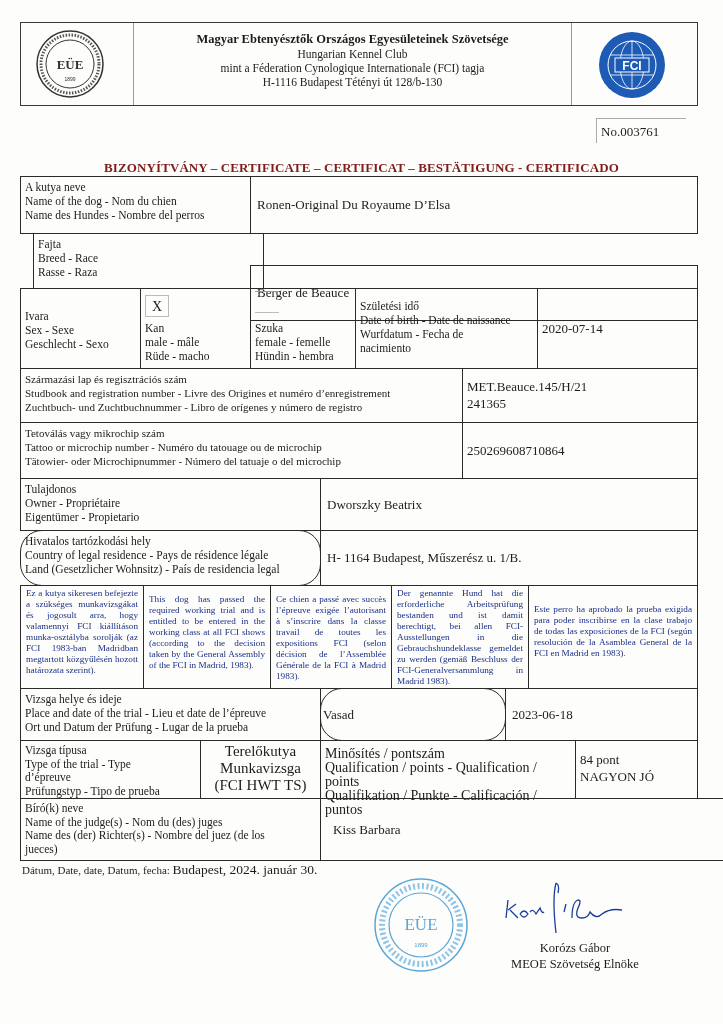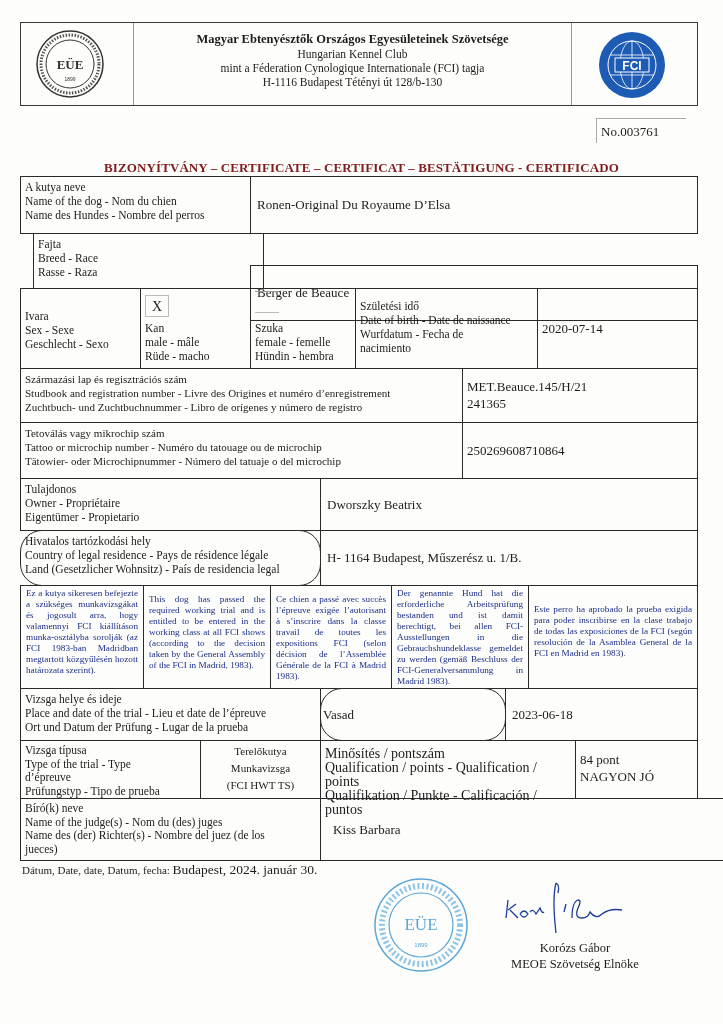--- a/index.html
+++ b/index.html
@@ -147,21 +147,21 @@
 </div>
 <div class="cell val vcenter" style="left:320px;top:688px;width:186px;height:53px;padding-left:2px;border-radius:22px;">Vasad</div>
 <div class="cell val vcenter" style="left:505px;top:688px;width:193px;height:53px;padding-left:6px;">2023-06-18</div>
 
 <div class="cell" style="left:20px;top:740px;width:181px;height:59px;line-height:13.5px;">
   <div>Vizsga típusa</div>
   <div>Type of the trial - Type</div>
   <div>d’épreuve</div>
   <div>Prüfungstyp - Tipo de prueba</div>
 </div>
-<div class="cell" style="left:200px;top:740px;width:121px;height:59px;text-align:center;font-size:11px;line-height:17px;padding-top:2px;">
+<div class="cell" style="left:200px;top:740px;width:121px;height:59px;text-align:center;font-size:15px;line-height:17px;padding-top:2px;">
   <div>Terelőkutya</div>
   <div>Munkavizsga</div>
   <div>(FCI HWT TS)</div>
 </div>
 <div class="cell" style="left:320px;top:740px;width:256px;height:59px;padding-top:6px;font-size:14px;">
   <div>Minősítés / pontszám</div>
   <div>Qualification / points - Qualification / points</div>
   <div>Qualifikation / Punkte - Calificación / puntos</div>
 </div>
 <div class="cell val" style="left:575px;top:740px;width:123px;height:59px;padding-top:10px;line-height:17px;">

